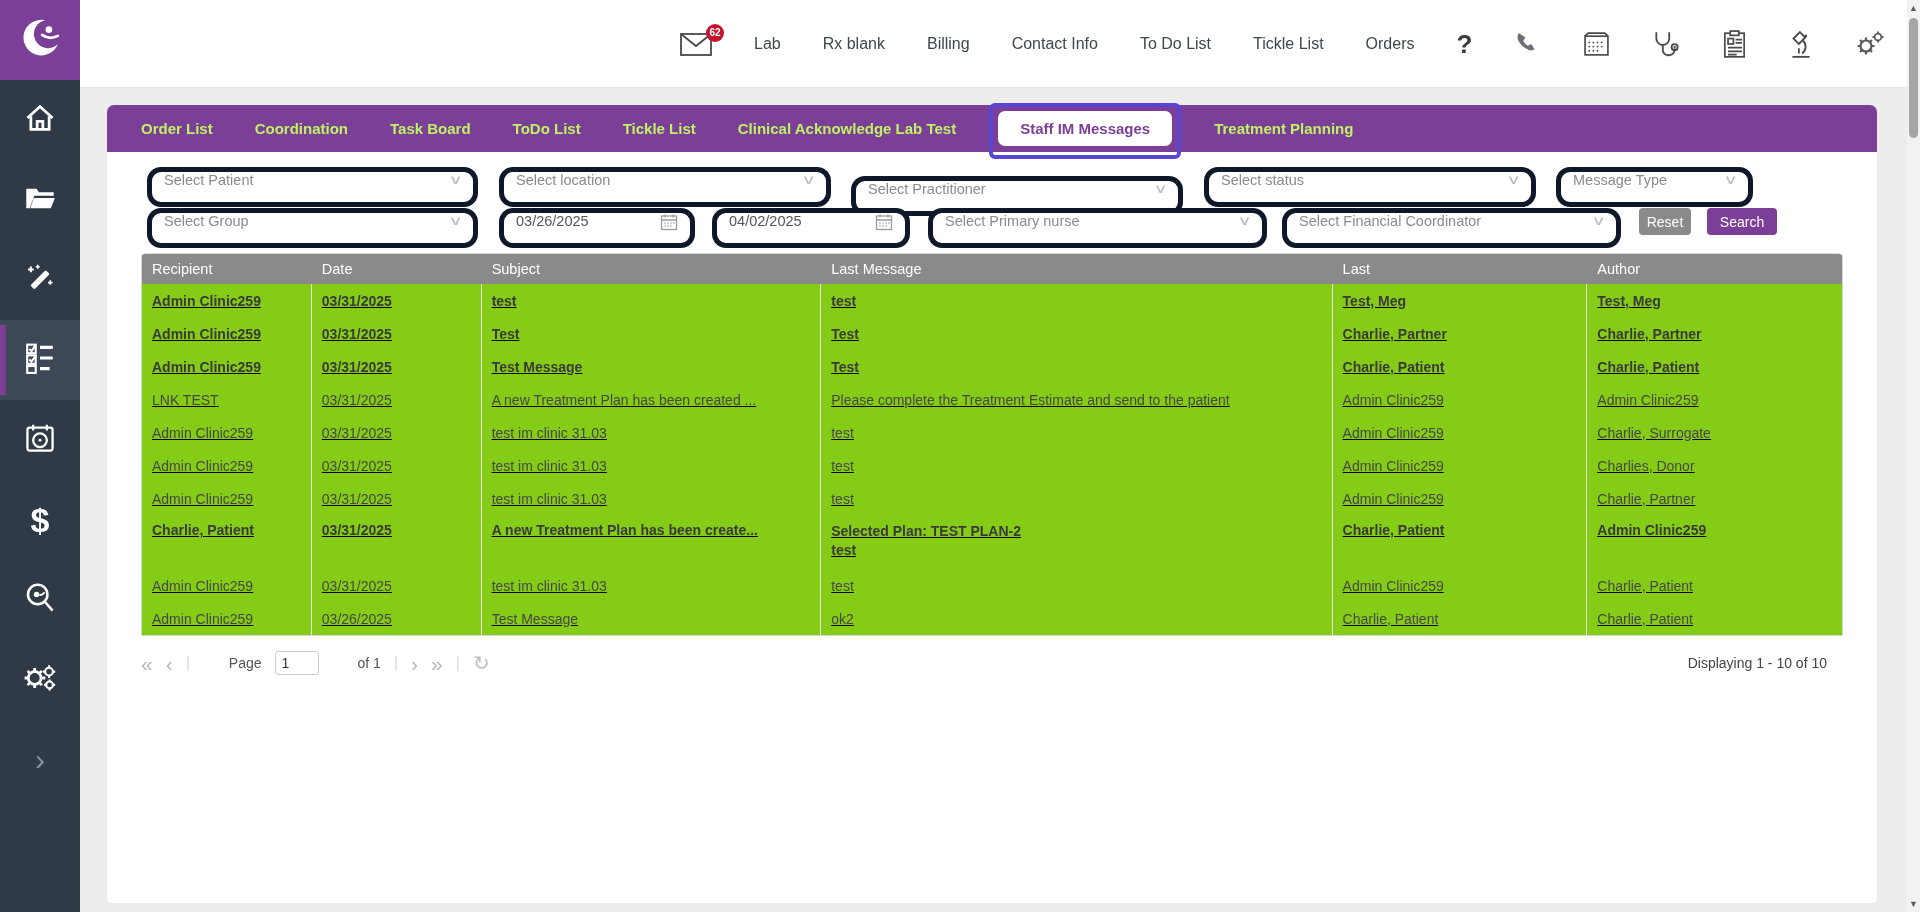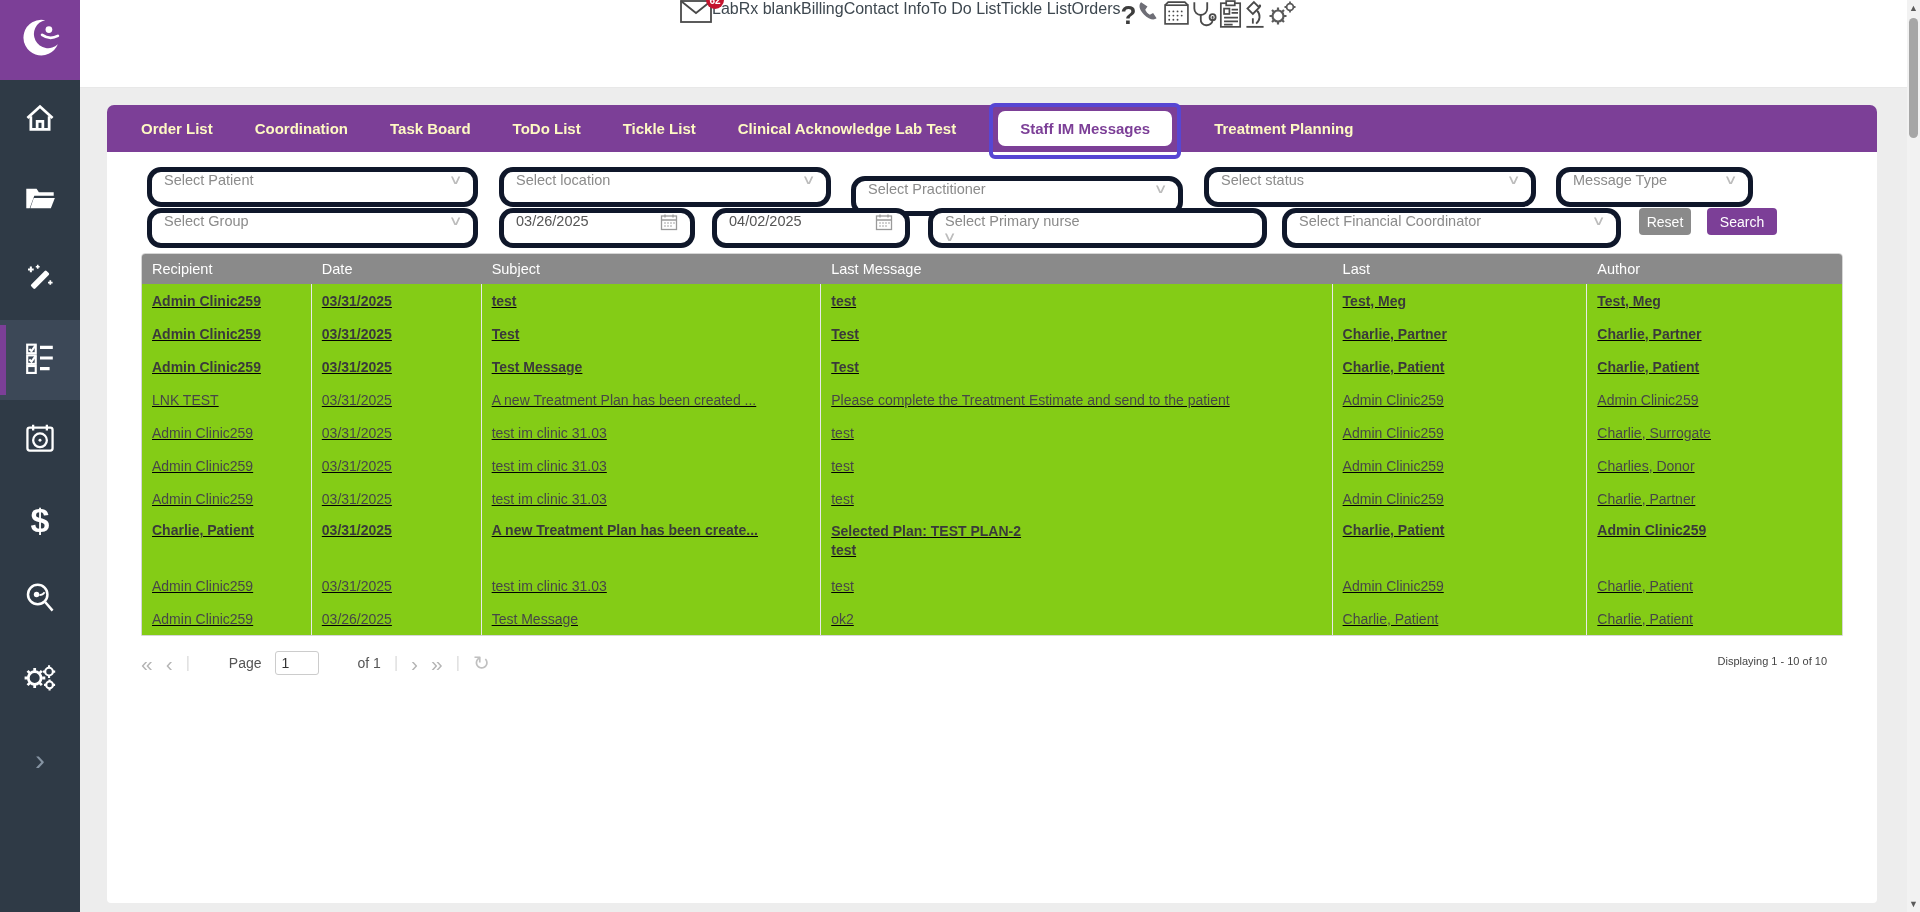--- a/index.html
+++ b/index.html
@@ -10,32 +10,32 @@
   .sidebar { position:absolute; left:0; top:0; width:80px; height:912px; background:#2f3a46; z-index:5; }
   .logo-block { width:80px; height:80px; background:#7c3f97; display:flex; align-items:center; justify-content:center; }
   .side-item { height:80px; display:flex; align-items:center; justify-content:center; position:relative; cursor:pointer; }
   .side-item.active { background:#3c4857; }
   .side-item.active::before { content:""; position:absolute; left:0; top:5px; bottom:5px; width:6px; background:#7c3f97; }
   .side-chevron { color:#8593a2; font-size:30px; line-height:1; }
   .dollar-glyph { color:#fff; font-size:34px; font-weight:bold; line-height:1; }
 
   
   .header { position:absolute; left:80px; top:0; width:1827px; height:88px; background:#fff; border-bottom:1px solid #e8e8e8; }
-  .nav { position:absolute; left:600px; top:0; height:88px; display:flex; align-items:flex-start; }
+  .nav { position:absolute; left:600px; top:0; height:88px; display:flex; align-items:center; gap:42px; }
   .nav-item { color:#3d474f; font-size:16px; white-space:nowrap; cursor:pointer; }
   .hicon { display:flex; align-items:center; justify-content:center; cursor:pointer; }
   .mail-wrap { position:relative; }
   .badge { position:absolute; top:-9px; right:-12px; min-width:18px; height:18px; border-radius:9px; background:#c4142e; color:#fff; font-size:10px; font-weight:bold; display:flex; align-items:center; justify-content:center; padding:0 3px; }
   .help-glyph { font-size:26px; font-weight:bold; color:#3d3d3d; }
 
   
   .main { position:absolute; left:80px; top:88px; width:1827px; height:824px; background:#ededed; }
   .panel { position:absolute; left:27px; top:17px; width:1770px; height:798px; }
   .tabbar { position:relative; height:47px; background:#7c3f97; border-radius:7px 7px 0 0; display:flex; align-items:center; gap:42px; padding-left:34px; z-index:2; }
-  .tab { color:#fef9c3; font-weight:bold; font-size:15px; white-space:nowrap; cursor:pointer; }
+  .tab { color:#bef264; font-weight:bold; font-size:15px; white-space:nowrap; cursor:pointer; }
   .tab.selected { background:#fff; color:#7c3f97; padding:9px 22px; border-radius:7px; position:relative; }
   .tab.selected::before { content:""; position:absolute; left:-9px; right:-9px; top:-8px; bottom:-13px; border:4px solid #5746d3; border-radius:6px; pointer-events:none; }
   .panel-body { position:absolute; left:0; top:47px; right:0; bottom:0; background:#fff; border-radius:0 0 4px 4px; z-index:1; }
 
   
   .sel, .datebox { position:absolute; height:40px; border:5px solid #0f172a; border-radius:14px; background:#fff; display:flex; align-items:flex-start; justify-content:space-between; padding:0 12px; font-size:14.5px; cursor:pointer; }
   .sel { color:#8b8b8b; }
   .datebox { color:#555; border-radius:14px; }
   .chev { color:#bcbcbc; font-size:13px; transform:scaleX(1.5); }
   .btn { position:absolute; height:27px; border:none; border-radius:4px; color:#fff; font-size:14px; display:flex; align-items:center; justify-content:center; cursor:pointer; font-family:Liberation Sans, sans-serif; }
@@ -55,21 +55,21 @@
   .c0{width:170px;} .c1{width:170px;} .c2{width:340px;} .c3{width:512px;} .c4{width:255px;} .c5{width:255px;}
   .msg2 { line-height:1.35; white-space:normal; }
 
   
   .pager { position:absolute; left:34px; top:496px; height:30px; display:flex; align-items:center; gap:13px; }
   .pgbtn { color:#b5b5b5; font-size:21px; line-height:1; cursor:pointer; }
   .pgsep { color:#dcdcdc; font-size:16px; }
   .pglabel { color:#555; font-size:14px;margin-left:26px; }
   .pginput { width:44px; height:24px; border:1px solid #ccc; border-radius:3px; font-size:14px; padding-left:6px; color:#333; font-family:"Liberation Sans", sans-serif; }
   .refresh { color:#c0c0c0; font-size:20px; cursor:pointer; }
-  .displaying { position:absolute; right:50px; top:503px; font-size:11px; color:#444;padding-left:20px; }
+  .displaying { position:absolute; right:50px; top:503px; font-size:14px; color:#444;padding-left:20px; }
 
   
   .scrollbar { position:absolute; right:0; top:0; width:13px; height:912px; background:#f2f2f2; z-index:9; }
   .sb-arrow { position:absolute; left:0; width:13px; text-align:center; color:#5a5a5a; font-size:9px; cursor:pointer; }
   .sb-thumb { position:absolute; left:2px; top:18px; width:9px; height:120px; background:#a6a6a6; border-radius:5px; cursor:pointer; }
 </style>
 </head>
 <body>
 
 <div class="root">
@@ -320,21 +320,21 @@
                   <circle cx="8" cy="10" r="0.8"></circle>
                   <circle cx="11" cy="10" r="0.8"></circle>
                   <circle cx="14" cy="10" r="0.8"></circle>
                   <circle cx="5" cy="13" r="0.8"></circle>
                   <circle cx="8" cy="13" r="0.8"></circle>
                   <circle cx="11" cy="13" r="0.8"></circle>
                 </g>
             </svg>
           </span>
         </div>
-        <div class="sel" style="left:821px; top:56px; width:339px;flex-direction:column;">
+        <div class="sel" style="left:821px; top:56px; width:339px;">
           <span>Select Primary nurse</span>
           <span class="chev">∨</span>
         </div>
         <div class="sel" style="left:1175px; top:56px; width:339px;">
           <span>Select Financial Coordinator</span>
           <span class="chev">∨</span>
         </div>
         <button class="btn btn-reset" style="left:1532px; top:56px; width:52px;">Reset</button>
         <button class="btn btn-search" style="left:1600px; top:56px; width:70px;">Search</button>
 

